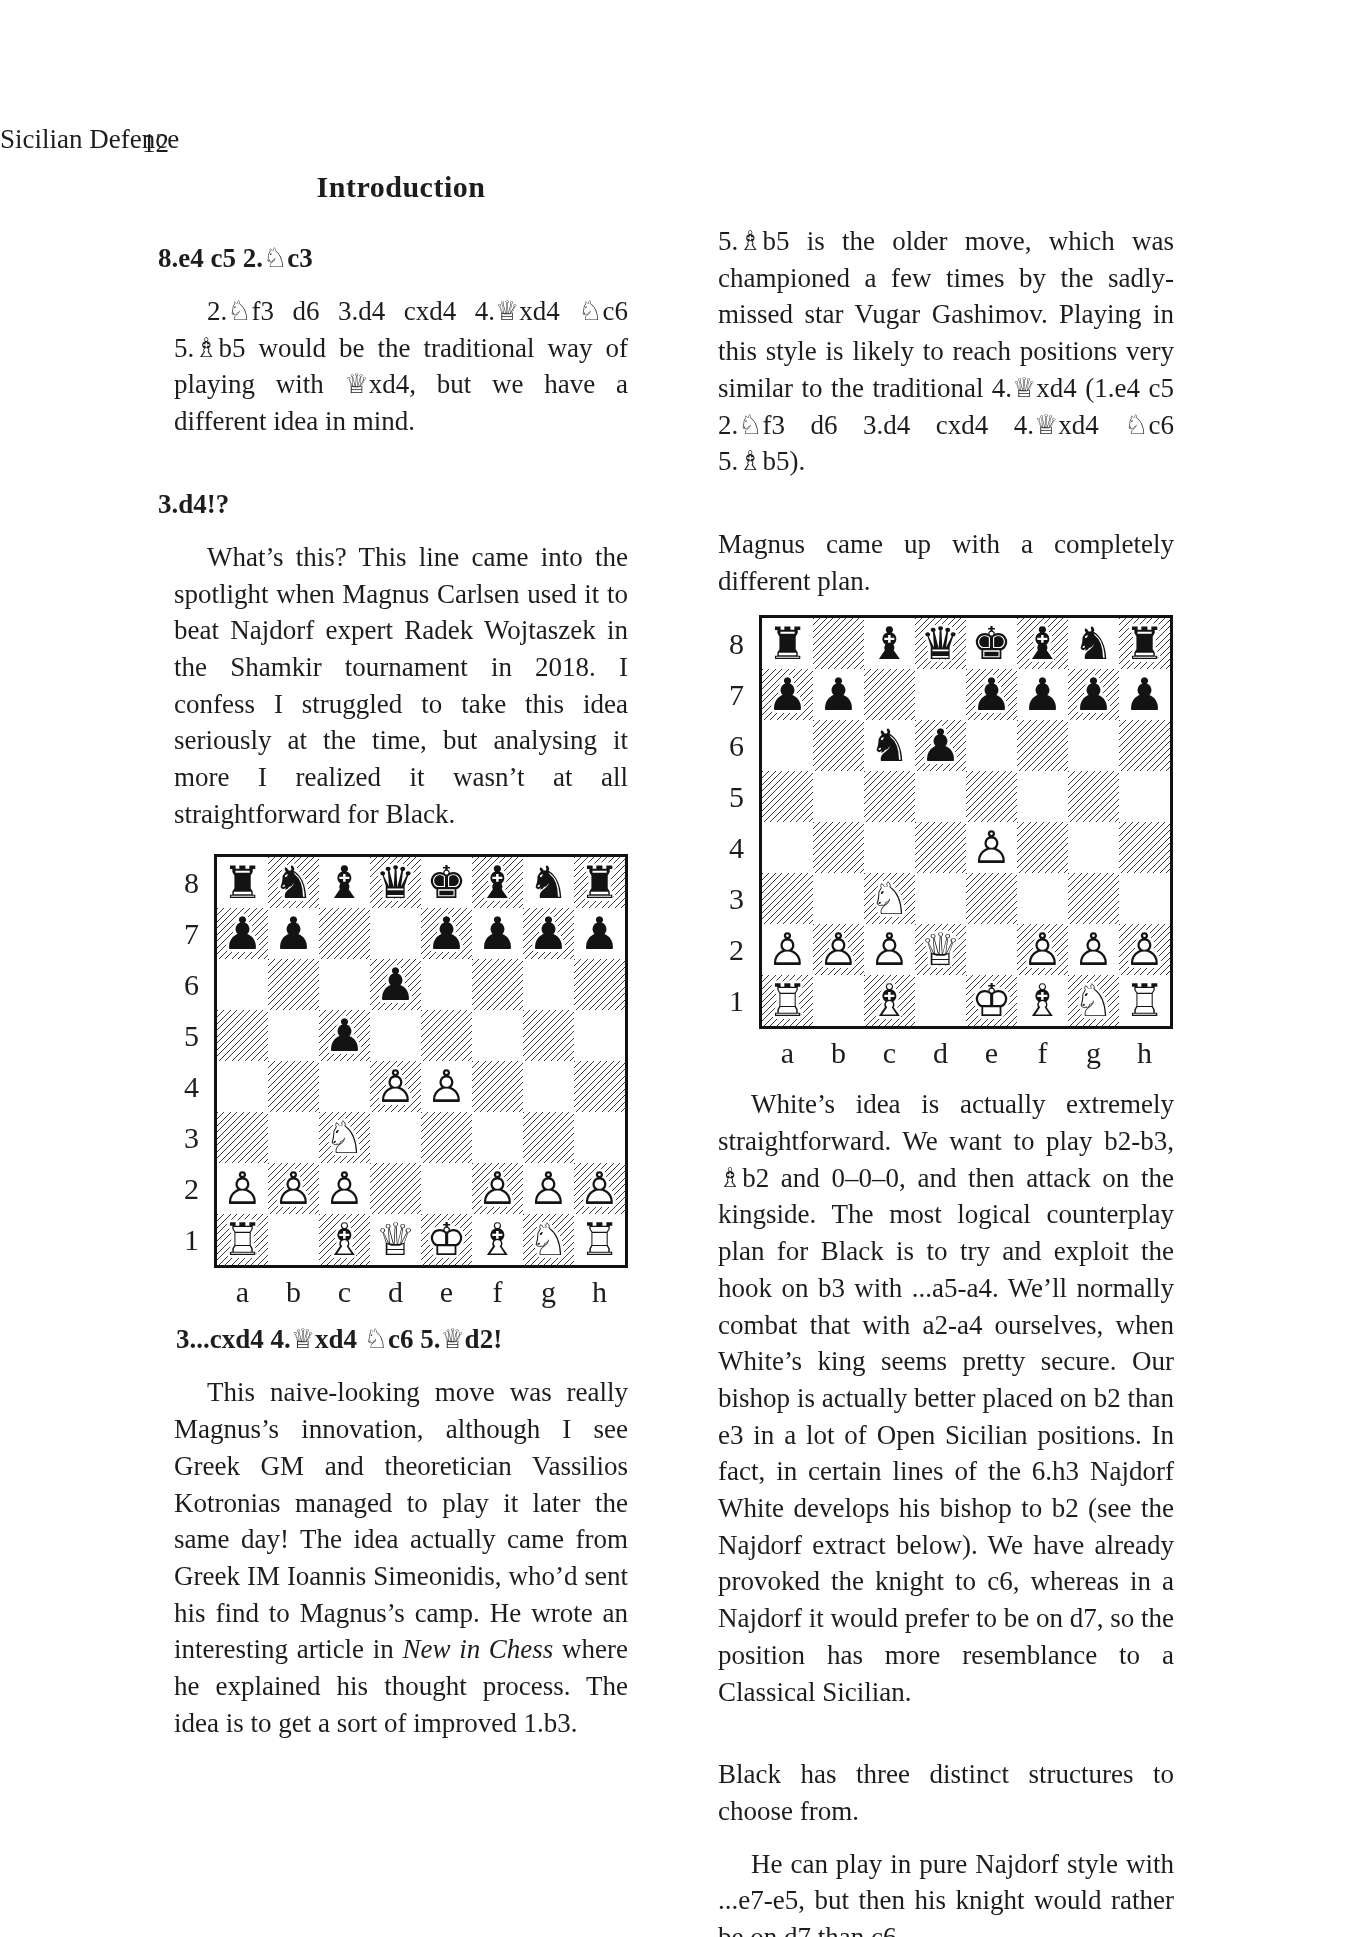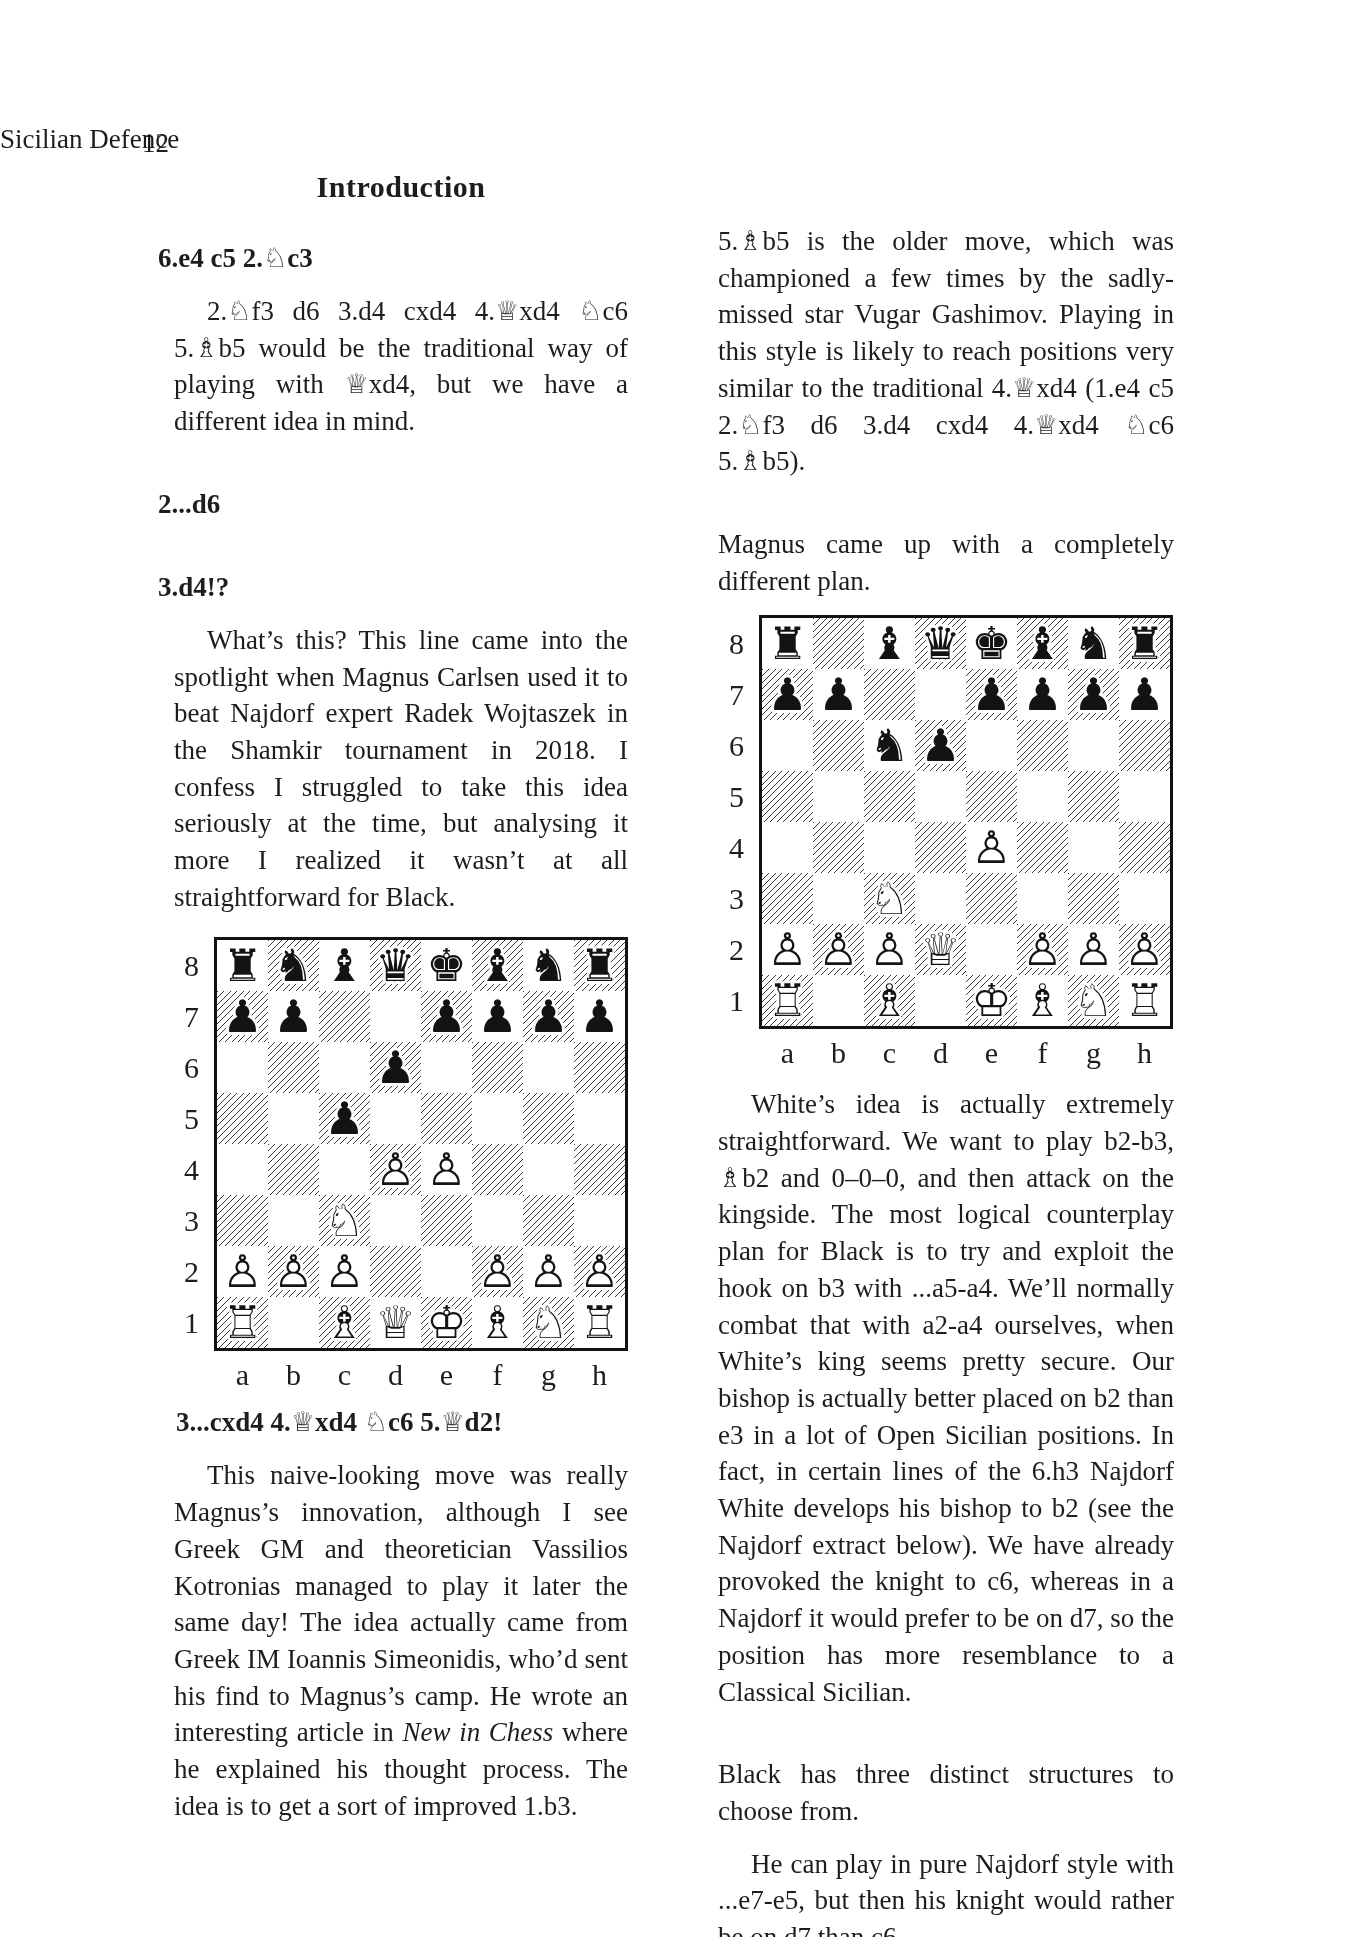--- a/index.html
+++ b/index.html
@@ -82,24 +82,23 @@
 <header class="running-head">
   <span class="page-num">12</span>
   <span class="head-title">Sicilian Defence</span>
 </header>
 
 <main class="columns">
 
   <section class="col col-left">
     <h2 class="chapter-heading">Introduction</h2>
 
-    <p class="moveline">6.e4 c5 2.♘c3</p>
+    <p class="moveline">8.e4 c5 2.♘c3</p>
     <p class="body indent">2.♘f3 d6 3.d4 cxd4 4.♕xd4 ♘c6 5.♗b5 would be the traditional way of playing with ♕xd4, but we have a different idea in mind.</p>
 
-    <p class="moveline spaced">2...d6</p>
 
     <p class="moveline spaced">3.d4!?</p>
     <p class="body indent">What’s this? This line came into the spotlight when Magnus Carlsen used it to beat Najdorf expert Radek Wojtaszek in the Shamkir tournament in 2018. I confess I struggled to take this idea seriously at the time, but analysing it more I realized it wasn’t at all straightforward for Black.</p>
 
     <div class="diagram">
         <div class="board-wrap">
           <div class="rank-col">
             <div>8</div>
             <div>7</div>
             <div>6</div>

